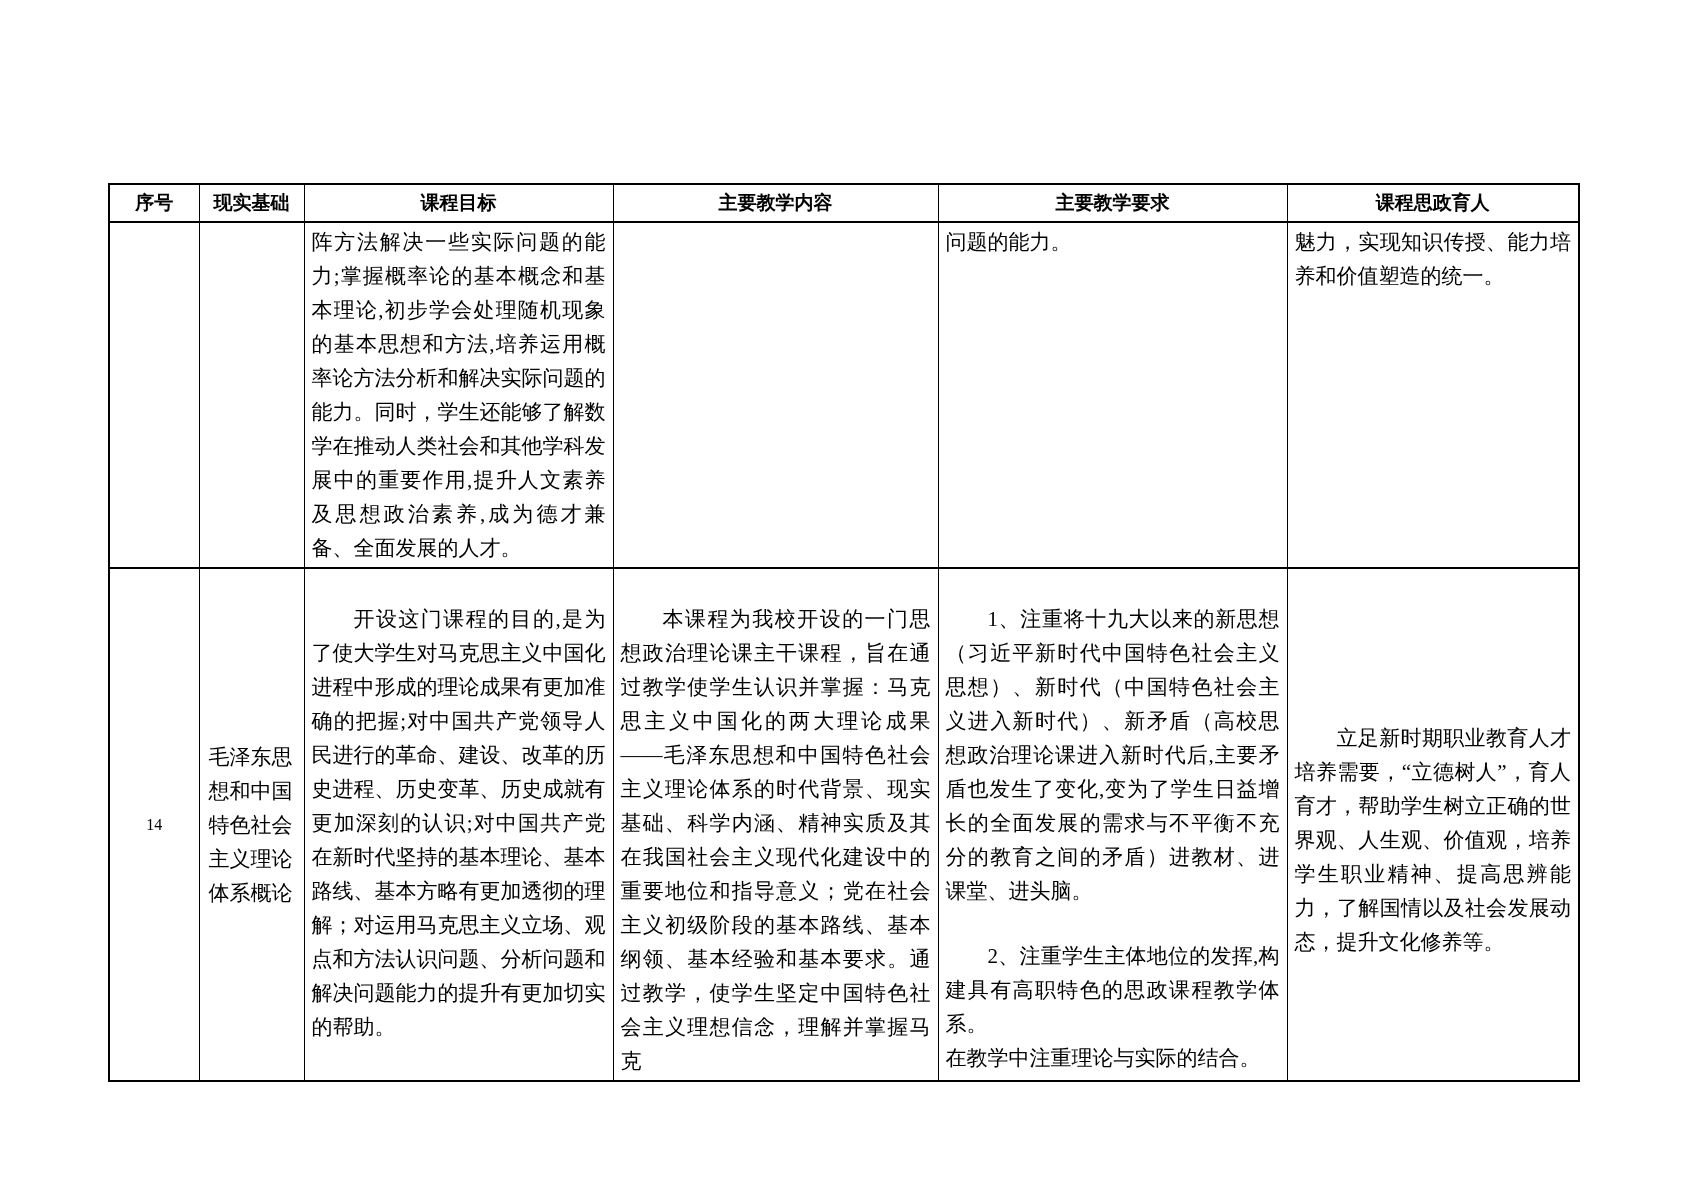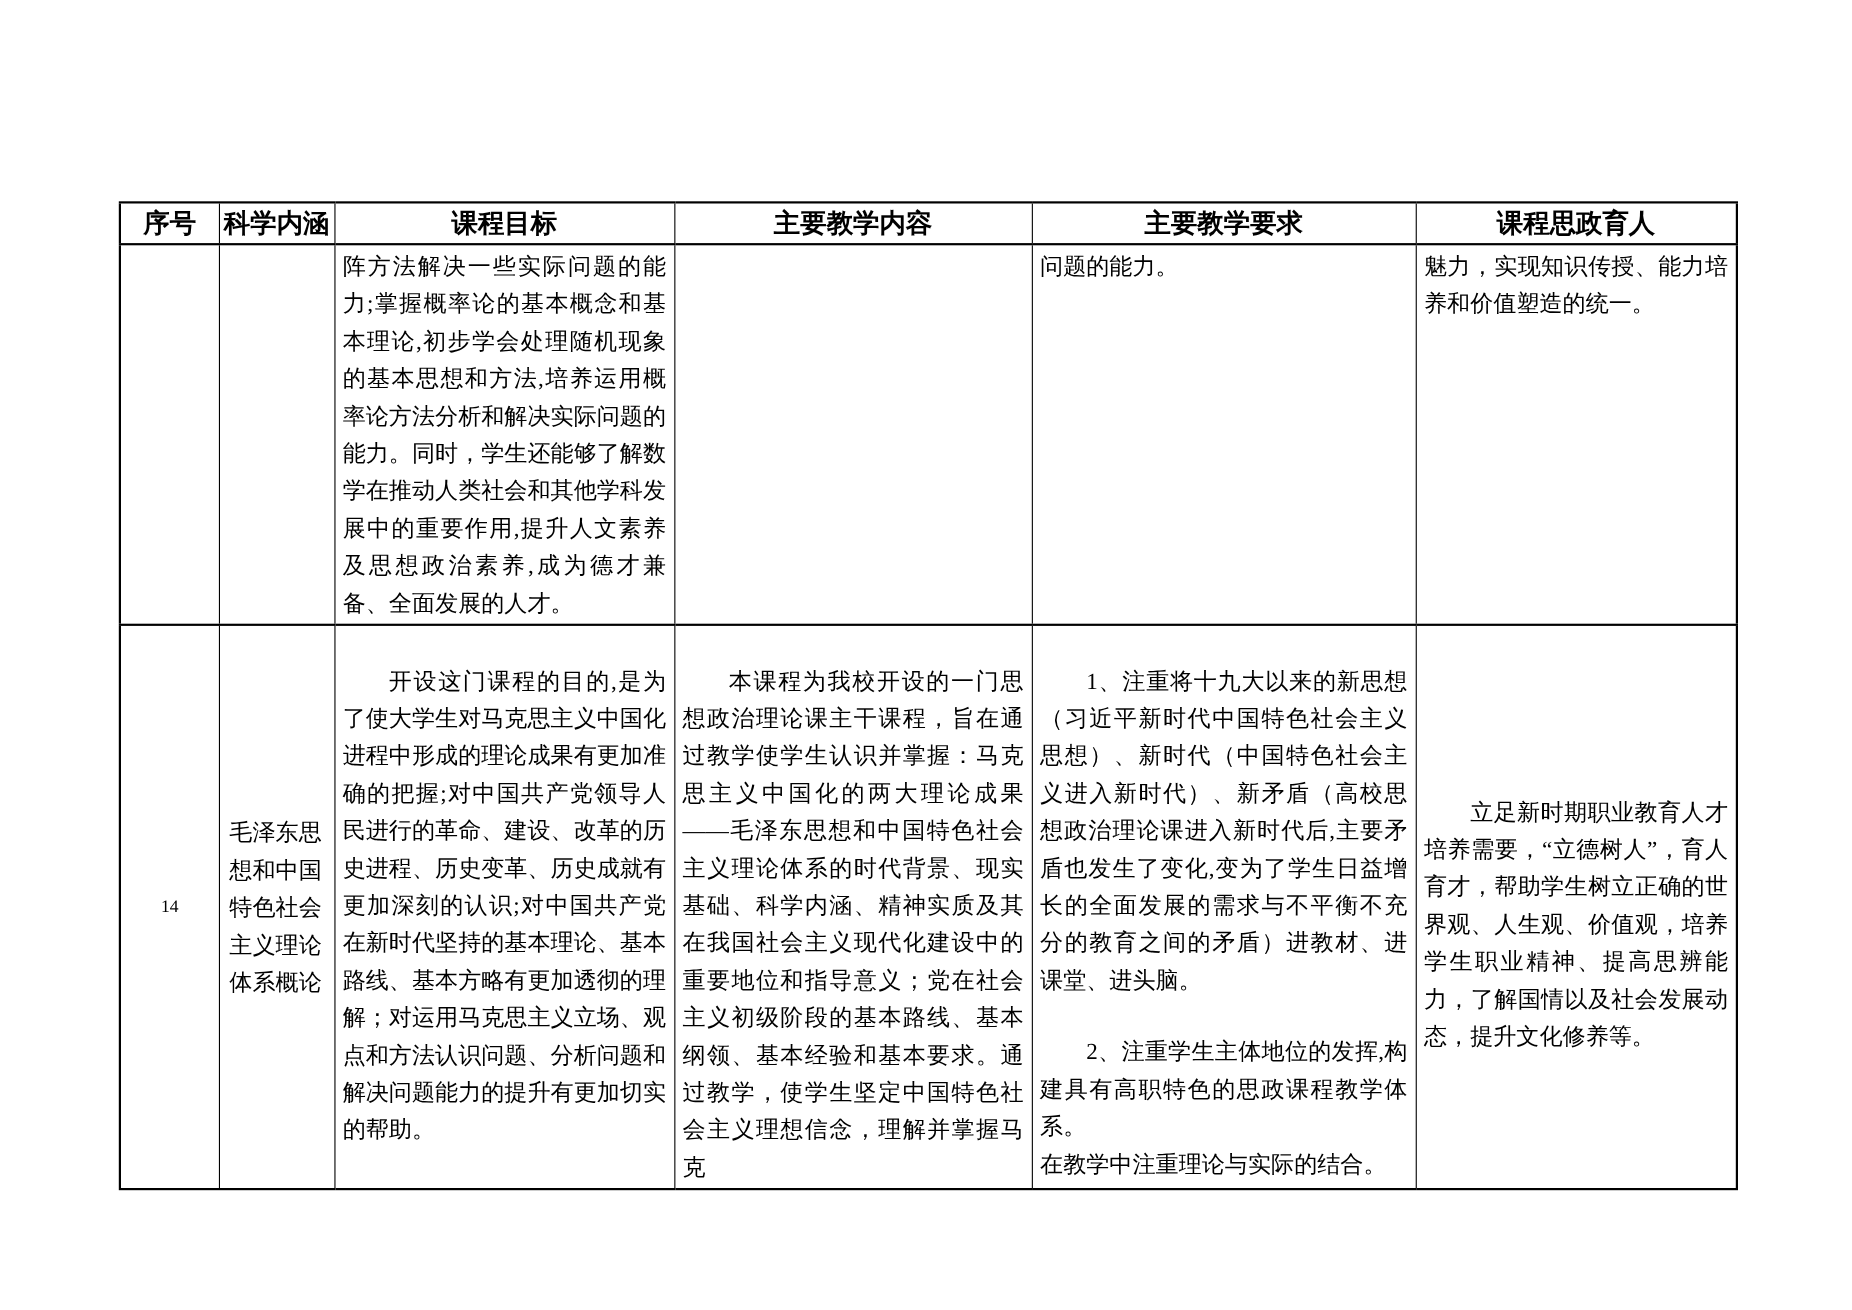--- a/index.html
+++ b/index.html
@@ -28,21 +28,21 @@
   .course-table th,
   .course-table td {
     border: 1px solid #000;
     border-top-width: 2px;
     border-bottom-width: 2px;
     padding: 2px 7px;
     overflow: hidden;
     box-sizing: border-box;
   }
   .course-table th {
-    font-size: 24px;
+    font-size: 19px;
     font-weight: bold;
     text-align: center;
     vertical-align: middle;
     height: 38px;
     padding: 2px 2px;
   }
   .course-table td {
     font-size: 21px;
     line-height: 34px;
     vertical-align: top;
@@ -83,21 +83,21 @@
       <col style="width:90px">
       <col style="width:105px">
       <col style="width:309px">
       <col style="width:325px">
       <col style="width:349px">
       <col style="width:292px">
     </colgroup>
     <thead>
       <tr>
         <th>序号</th>
-        <th>科学内涵</th>
+        <th>现实基础</th>
         <th>课程目标</th>
         <th>主要教学内容</th>
         <th>主要教学要求</th>
         <th>课程思政育人</th>
       </tr>
     </thead>
     <tbody>
       <tr class="row-cont">
         <td class="cell-seq"></td>
         <td class="cell-name"></td>

